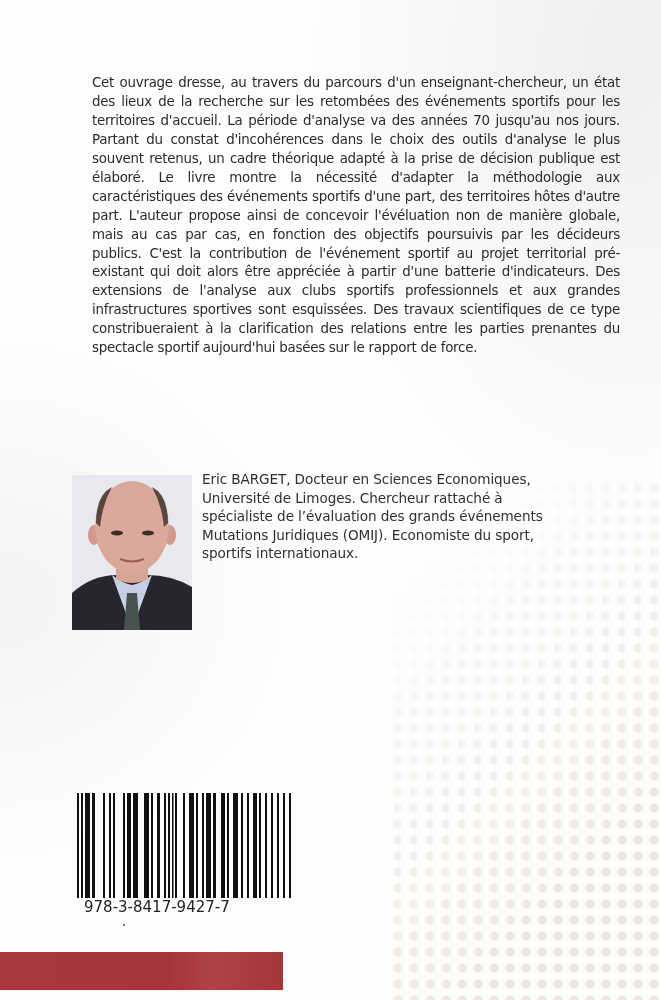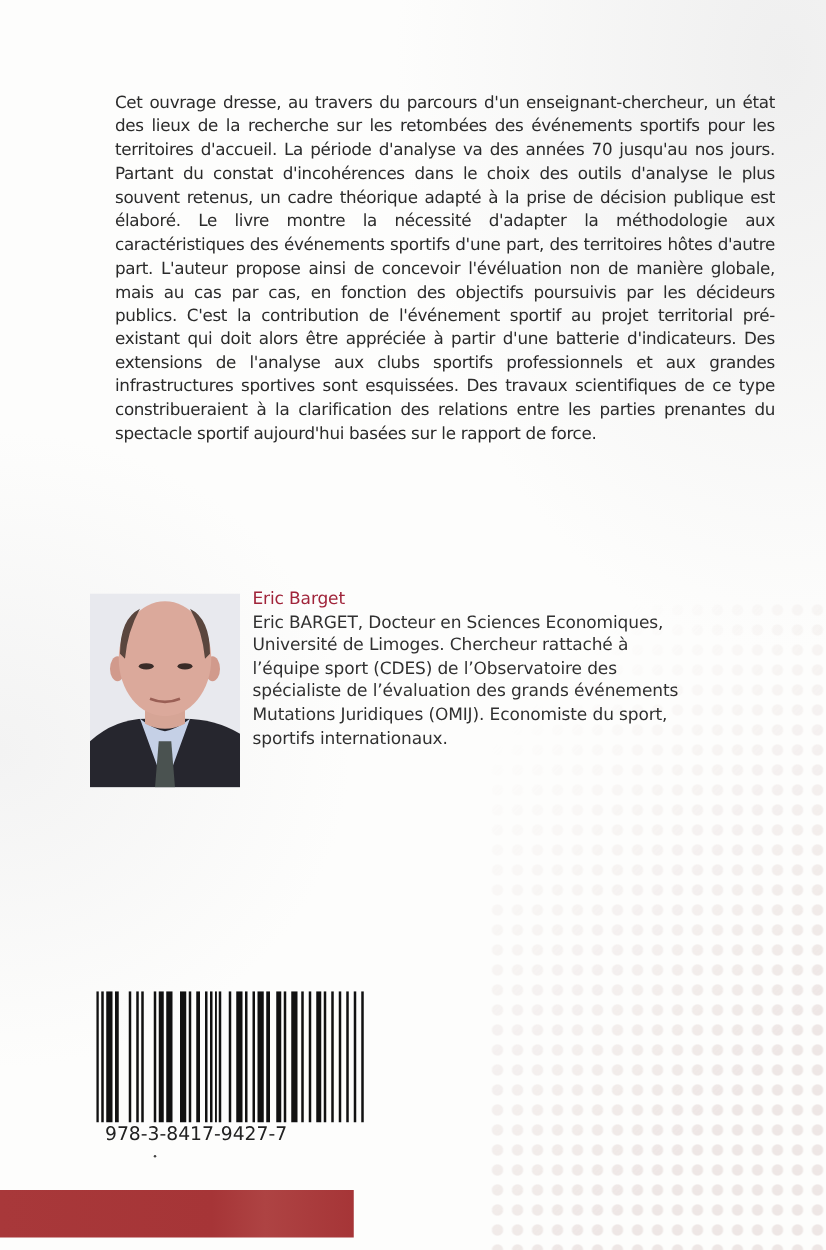--- a/index.html
+++ b/index.html
@@ -86,24 +86,22 @@
     <path d="M96 48 Q96 20 80 12 Q90 30 92 52 Z" fill="#5a463e"></path>
 
     <ellipse cx="45" cy="58" rx="6" ry="2.5" fill="#3a2c28"></ellipse>
     <ellipse cx="76" cy="58" rx="6" ry="2.5" fill="#3a2c28"></ellipse>
 
     <path d="M48 84 Q60 89 72 84" stroke="#9a5f55" stroke-width="2" fill="none"></path>
   </svg>
 </div>
 
 <div class="author-block">
-  <div class="author-name">Eric Barget</div>
   <div>Eric BARGET, Docteur en Sciences Economiques,</div>
   <div>Université de Limoges. Chercheur rattaché à</div>
-  <div>l’équipe sport (CDES) de l’Observatoire des</div>
   <div>spécialiste de l’évaluation des grands événements</div>
   <div>Mutations Juridiques (OMIJ). Economiste du sport,</div>
   <div>sportifs internationaux.</div>
 </div>
 
 <div class="barcode">
   <svg width="140" height="105" viewBox="0 0 140 105">
     <g fill="#111">
       <rect x="0" y="0" width="2" height="105"></rect>
       <rect x="4" y="0" width="2" height="105"></rect>

